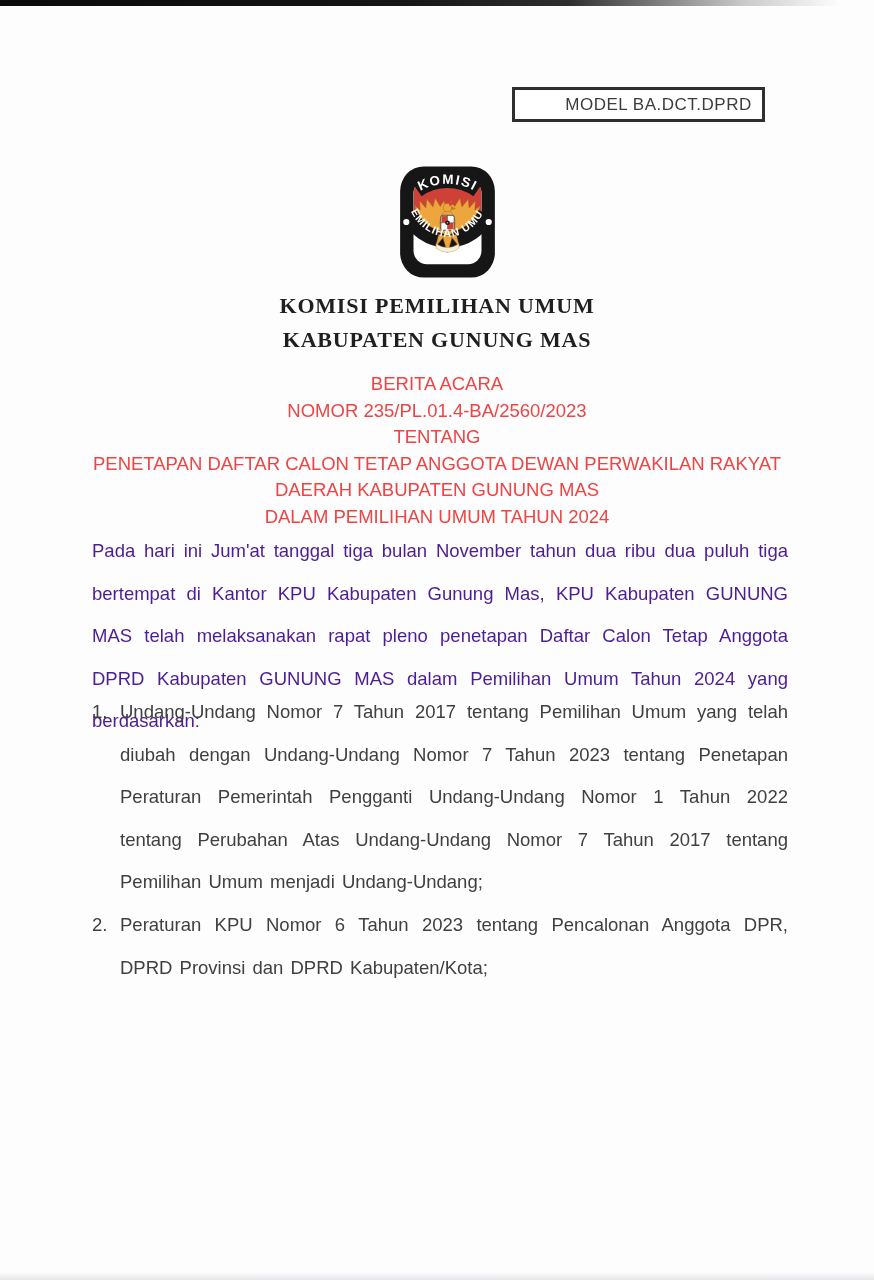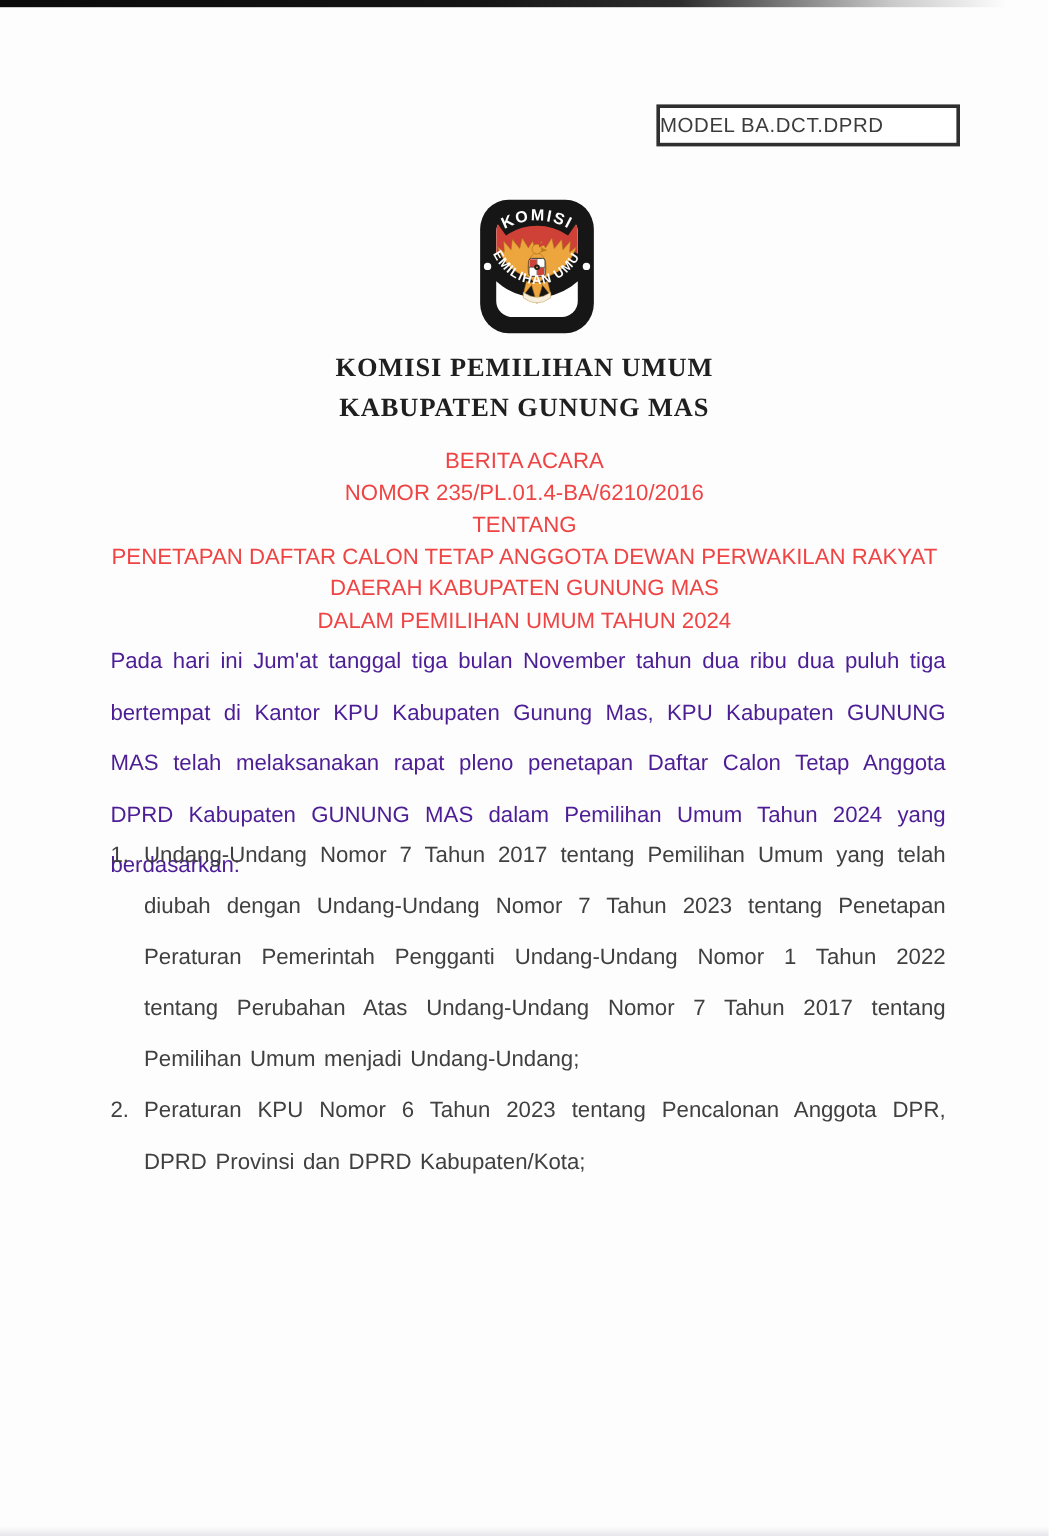--- a/index.html
+++ b/index.html
@@ -13,24 +13,25 @@
   }
   .scan-strip-top{
     position:absolute;left:0;top:0;width:874px;height:6px;
     background:linear-gradient(to right,#0b0b0b 0%,#151515 45%,#2e2e2e 65%,rgba(46,46,46,0.25) 85%,rgba(46,46,46,0) 96%);
   }
   .scan-strip-bottom{
     position:absolute;left:0;bottom:0;width:874px;height:8px;
     background:linear-gradient(to bottom,rgba(210,210,216,0) 0%,#e6e6ea 100%);
   }
   .model-box{
-    position:absolute;left:547px;top:87px;width:253px;height:35px;
+    position:absolute;left:512px;top:87px;width:253px;height:35px;
     border:3px solid #2f2f2f;background:#ffffff;
-    display:flex;align-items:center;justify-content:flex-start;
+    display:flex;align-items:center;justify-content:center;
     box-sizing:border-box;
+    padding-left:40px;
   }
   .model-box span{
     font-size:17px;color:#3c3c3c;letter-spacing:0.5px;white-space:nowrap;
   }
   .logo-wrap{
     position:absolute;left:396px;top:162px;width:103px;height:120px;
   }
   .org-name{
     position:absolute;left:0;top:289px;width:874px;
     text-align:center;
@@ -117,21 +118,21 @@
     </svg>
   </div>
 
   <div class="org-name">
     <div>KOMISI PEMILIHAN UMUM</div>
     <div>KABUPATEN GUNUNG MAS</div>
   </div>
 
   <div class="doc-heading">
     <div>BERITA ACARA</div>
-    <div>NOMOR 235/PL.01.4-BA/6210/2016</div>
+    <div>NOMOR 235/PL.01.4-BA/2560/2023</div>
     <div>TENTANG</div>
     <div>PENETAPAN DAFTAR CALON TETAP ANGGOTA DEWAN PERWAKILAN RAKYAT</div>
     <div>DAERAH KABUPATEN GUNUNG MAS</div>
     <div>DALAM PEMILIHAN UMUM TAHUN 2024</div>
   </div>
 
   <div class="opening-paragraph">Pada hari ini Jum'at tanggal tiga bulan November tahun dua ribu dua puluh tiga bertempat di Kantor KPU Kabupaten Gunung Mas, KPU Kabupaten GUNUNG MAS telah melaksanakan rapat pleno penetapan Daftar Calon Tetap Anggota DPRD Kabupaten GUNUNG MAS dalam Pemilihan Umum Tahun 2024 yang berdasarkan:</div>
 
   <div class="legal-list">
     <div class="legal-item">

